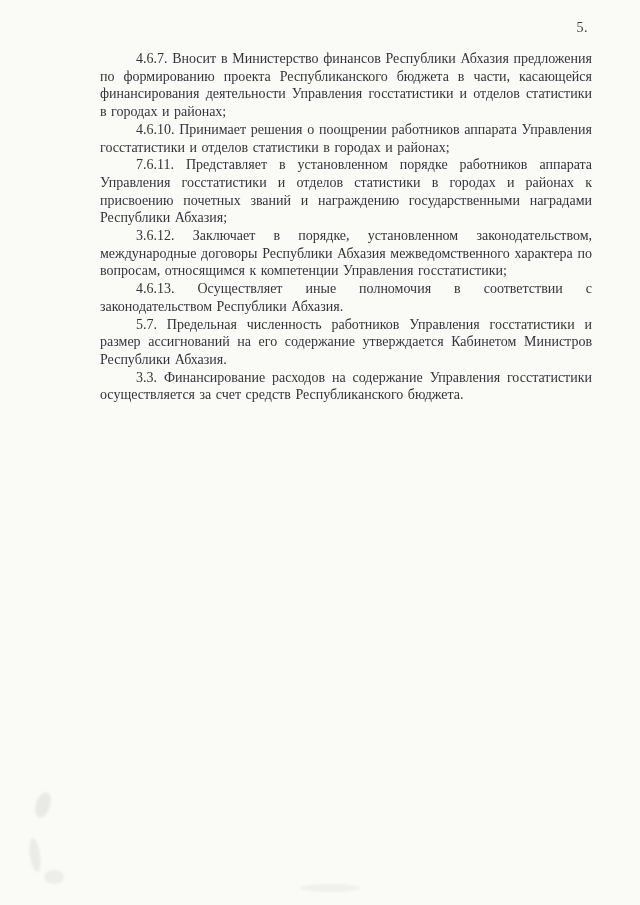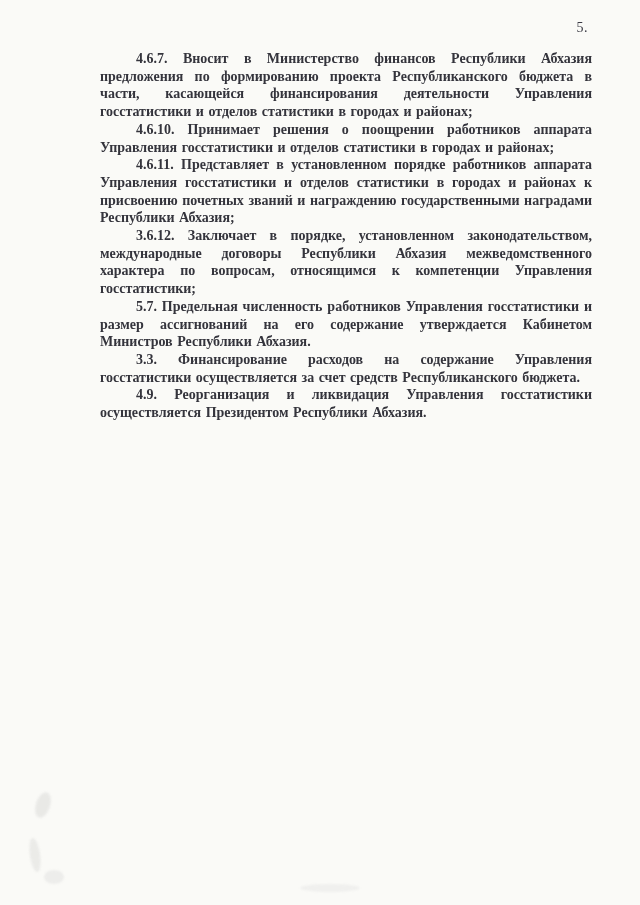--- a/index.html
+++ b/index.html
@@ -22,21 +22,20 @@
     right: 52px;
     font-size: 14px;
     letter-spacing: 0.5px;
     color: #3a3a44;
   }
   .text-block {
     position: absolute;
     left: 100px;
     top: 50px;
     width: 492px;
-    font-weight: bold;
   }
   .para {
     margin: 0;
     padding: 0;
     text-align: justify;
     text-indent: 36px;
     font-size: 14px;
     line-height: 17.7px;
     color: #34343c;
     word-spacing: 1px;
@@ -56,25 +55,25 @@
 </head>
 <body>
 
 <div class="page">
 
   <div class="page-number">5.</div>
 
   <div class="text-block">
     <p class="para">4.6.7. Вносит в Министерство финансов Республики Абхазия предложения по формированию проекта Республиканского бюджета в части, касающейся финансирования деятельности Управления госстатистики и отделов статистики в городах и районах;</p>
     <p class="para">4.6.10. Принимает решения о поощрении работников аппарата Управления госстатистики и отделов статистики в городах и районах;</p>
-    <p class="para">4.6.11. Представляет в установленном порядке работников аппарата Управления госстатистики и отделов статистики в городах и районах к присвоению почетных званий и награждению государственными наградами Республики Абхазия;</p>
+    <p class="para">7.6.11. Представляет в установленном порядке работников аппарата Управления госстатистики и отделов статистики в городах и районах к присвоению почетных званий и награждению государственными наградами Республики Абхазия;</p>
     <p class="para">3.6.12. Заключает в порядке, установленном законодательством, международные договоры Республики Абхазия межведомственного характера по вопросам, относящимся к компетенции Управления госстатистики;</p>
+    <p class="para">4.6.13. Осуществляет иные полномочия в соответствии с законодательством Республики Абхазия.</p>
     <p class="para">5.7. Предельная численность работников Управления госстатистики и размер ассигнований на его содержание утверждается Кабинетом Министров Республики Абхазия.</p>
     <p class="para">3.3. Финансирование расходов на содержание Управления госстатистики осуществляется за счет средств Республиканского бюджета.</p>
-    <p class="para">4.9. Реорганизация и ликвидация Управления госстатистики осуществляется Президентом Республики Абхазия.</p>
   </div>
 
   <div class="artifact a1"></div>
   <div class="artifact a2"></div>
   <div class="artifact a3"></div>
   <div class="artifact a4"></div>
 
 </div>
 
 </body></html>

